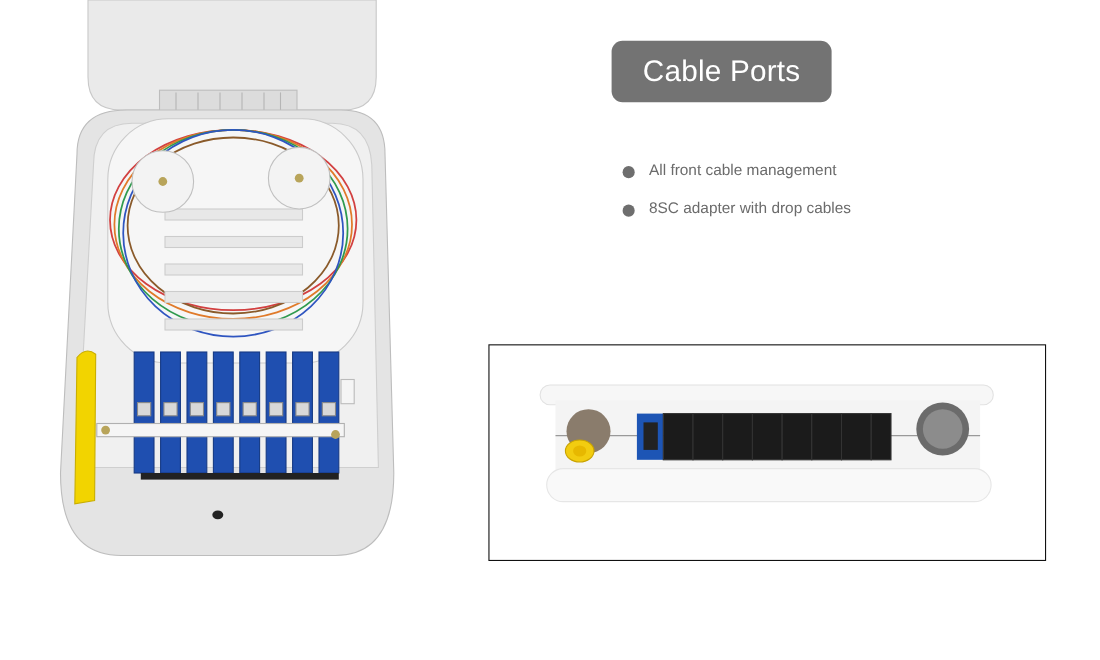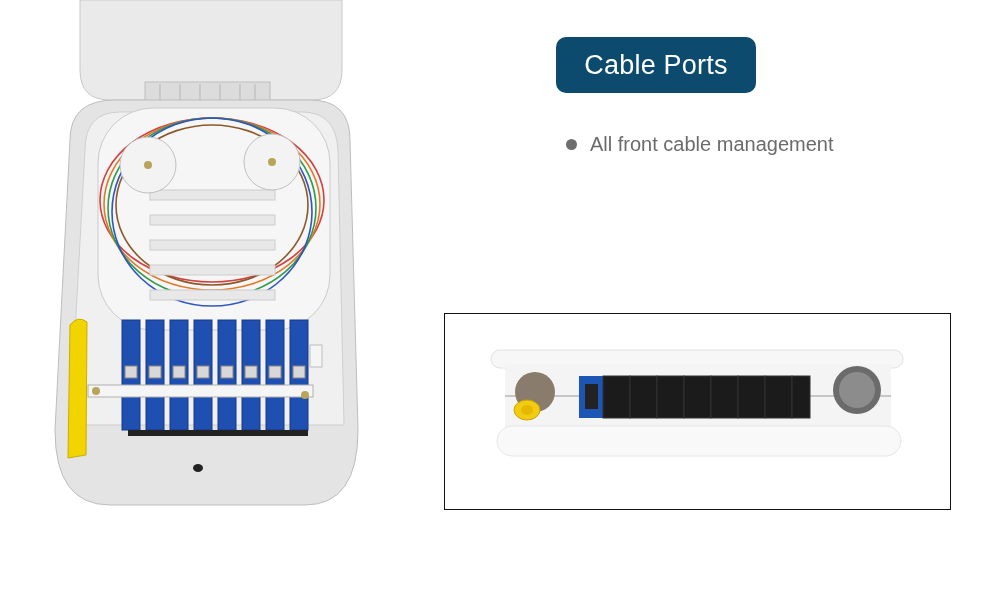--- a/index.html
+++ b/index.html
@@ -1,20 +1,20 @@
 <!DOCTYPE html>
 <html><head>
 <meta charset="utf-8">
 <style>
   html, body { margin:0; padding:0; }
   body { width:1000px; height:600px; background:#ffffff; position:relative; overflow:hidden; font-family:"Liberation Sans", sans-serif; }
   .abs { position:absolute; }
-  .title-pill { left:556px; top:37px; width:200px; height:56px; background:#0c4a6e; border-radius:10px; color:#fff; font-size:27px; display:flex; align-items:center; justify-content:center; letter-spacing:0.2px; }
+  .title-pill { left:556px; top:37px; width:200px; height:56px; background:#737373; border-radius:10px; color:#fff; font-size:27px; display:flex; align-items:center; justify-content:center; letter-spacing:0.2px; }
   .features { left:566px; top:127px; margin:0; padding:0; list-style:none; }
-  .features li { display:flex; align-items:center; height:35px; color:#6b6b6b; font-size:20px; }
+  .features li { display:flex; align-items:flex-end; height:35px; color:#6b6b6b; font-size:14px; }
   .features .dot { width:11px; height:11px; border-radius:50%; background:#6e6e6e; margin-right:13px; flex:0 0 auto; }
   .side-frame { left:444px; top:313px; width:507px; height:197px; border:1.5px solid #111; box-sizing:border-box; background:#fff; }
   .product-photo { left:40px; top:0; width:330px; height:510px; }
 </style>
 </head>
 <body>
 
 <div class="abs product-photo">
   <svg width="330" height="510" viewBox="0 0 330 510">
 
@@ -91,20 +91,24 @@
   </svg>
 </div>
 
 <div class="abs title-pill">Cable Ports</div>
 
 <ul class="abs features">
   <li>
     <span class="dot"></span>
     <span>All front cable management</span>
   </li>
+  <li>
+    <span class="dot"></span>
+    <span>8SC adapter with drop cables</span>
+  </li>
 </ul>
 
 <div class="abs side-frame">
   <svg width="504" height="194" viewBox="0 0 504 194">
 
     <rect x="46" y="36" width="412" height="18" rx="9" fill="#f7f7f7" stroke="#e2e2e2"></rect>
 
     <rect x="60" y="50" width="386" height="70" fill="#f4f4f4"></rect>
 
     <rect x="52" y="112" width="404" height="30" rx="15" fill="#f9f9f9" stroke="#e6e6e6"></rect>

